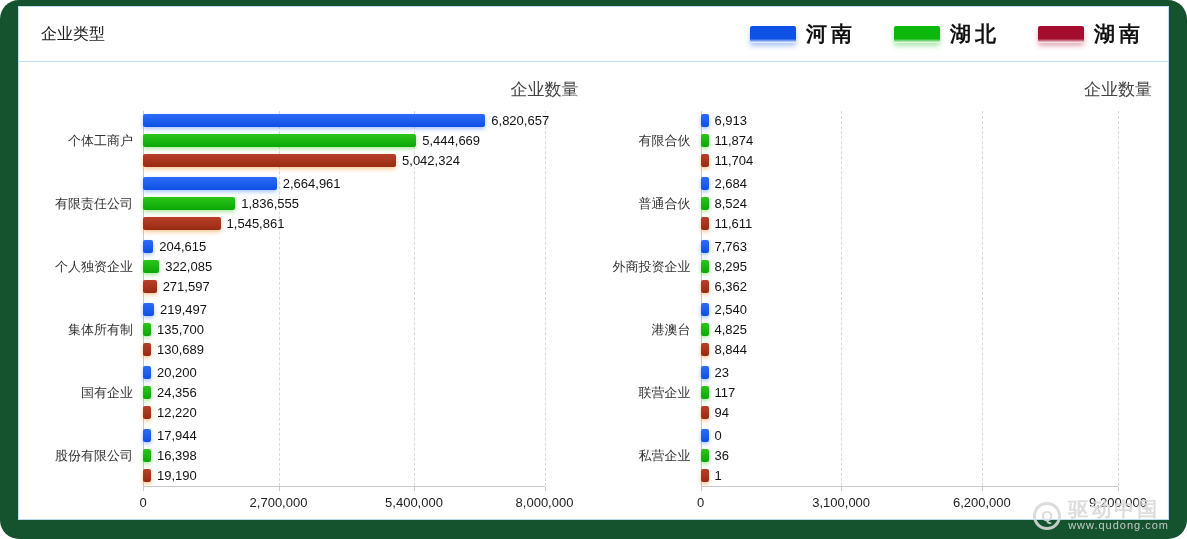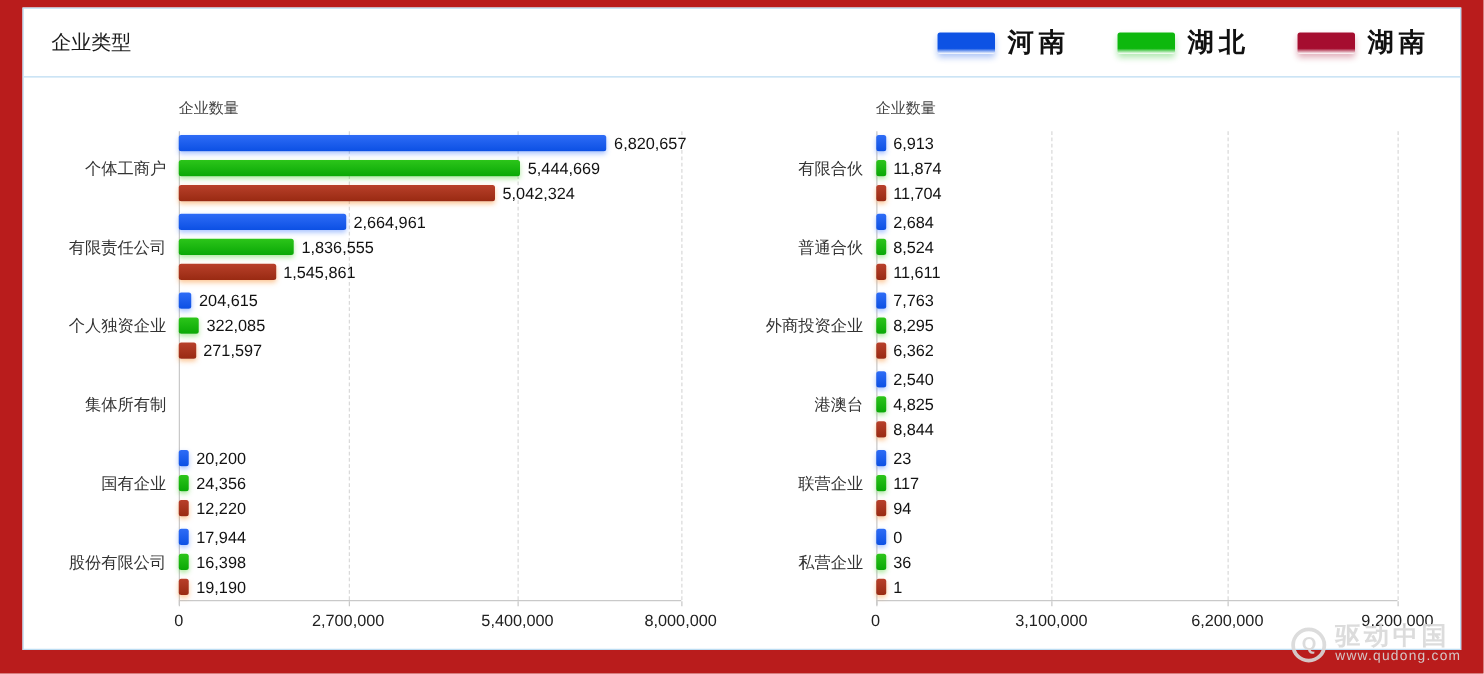--- a/index.html
+++ b/index.html
@@ -1,19 +1,19 @@
 <!DOCTYPE html>
 <html><head>
 <meta charset="utf-8">
 <style>
   * { margin:0; padding:0; box-sizing:border-box; }
   html,body { background:#fff; }
   .page {
-    position:relative; width:1187px; height:539px; background:#b91c1c;
-    font-family:"Liberation Sans", sans-serif; overflow:hidden;
+    position:relative; width:1187px; height:539px; background:#14532d;
+    font-family:"Liberation Sans", sans-serif; overflow:hidden;border-radius:19px;
   }
   .panel {
     position:absolute; left:18px; top:6px; right:18px; height:514px;
     border:1px solid #bcdcf2; background:#fff;
   }
   
   .title-bar {
     height:55px; border-bottom:1px solid #bcdcf2;
     display:flex; align-items:center; justify-content:space-between;
     padding:0 24px 0 22px;
@@ -21,21 +21,21 @@
   .title { font-size:16px; color:#1a1a1a; }
   .legend { display:flex; align-items:center; gap:38px; }
   .legend-item { display:flex; align-items:center; gap:10px; cursor:default; }
   .legend-swatch { width:46px; height:17px; border-radius:2px; }
   .legend-label { font-size:21px; font-weight:bold; color:#111; letter-spacing:4px; }
   
   .charts { display:flex; padding:8px 16px 0 12px; }
   .chart { flex:1; position:relative; }
   .chart-left  { --labelW:112px; margin-right:26px; }
   .chart-right { --labelW:96px; }
-  .axis-title { margin-left:var(--labelW); font-size:12px; color:#444; padding:8px 0 8px; }
+  .axis-title { margin-left:var(--labelW); font-size:17px; color:#444; padding:8px 0 8px;text-align:right; }
   .chart-body { position:relative; }
   .grid-layer {
     position:absolute; left:var(--labelW); right:34px; top:2px; bottom:0;
     border-bottom:1px solid #c9c9c9;
   }
   .gridline { position:absolute; top:0; bottom:0; width:0; border-left:1px dashed #dadada; }
   .axis-y-line { position:absolute; left:0; top:0; bottom:-4px; width:0; border-left:1px solid #c9c9c9; }
   .group { display:flex; align-items:center; height:63px; position:relative; }
   .cat-label {
     width:var(--labelW); padding-right:10px; text-align:right;
@@ -143,20 +143,34 @@
                   <div class="val">322,085</div>
                 </div>
                 <div class="bar-row">
                   <div class="bar" style="background: linear-gradient(rgb(184, 64, 42), rgb(153, 42, 18)); box-shadow: rgba(250, 150, 60, 0.55) 0px 2px 4px; width: 3.39496%;"></div>
                   <div class="val">271,597</div>
                 </div>
               </div>
             </div>
             <div class="group">
               <div class="cat-label">集体所有制</div>
+              <div class="bars">
+                <div class="bar-row">
+                  <div class="bar" style="background: linear-gradient(rgb(46, 108, 246), rgb(12, 80, 228)); box-shadow: rgba(60, 120, 255, 0.45) 0px 2px 4px; width: 2.74371%;"></div>
+                  <div class="val">219,497</div>
+                </div>
+                <div class="bar-row">
+                  <div class="bar" style="background: linear-gradient(rgb(44, 197, 26), rgb(10, 168, 6)); box-shadow: rgba(70, 205, 40, 0.45) 0px 2px 4px; width: 1.69625%;"></div>
+                  <div class="val">135,700</div>
+                </div>
+                <div class="bar-row">
+                  <div class="bar" style="background: linear-gradient(rgb(184, 64, 42), rgb(153, 42, 18)); box-shadow: rgba(250, 150, 60, 0.55) 0px 2px 4px; width: 1.63361%;"></div>
+                  <div class="val">130,689</div>
+                </div>
+              </div>
             </div>
             <div class="group">
               <div class="cat-label">国有企业</div>
               <div class="bars">
                 <div class="bar-row">
                   <div class="bar" style="background: linear-gradient(rgb(46, 108, 246), rgb(12, 80, 228)); box-shadow: rgba(60, 120, 255, 0.45) 0px 2px 4px; width: 0.353%;"></div>
                   <div class="val">20,200</div>
                 </div>
                 <div class="bar-row">
                   <div class="bar" style="background: linear-gradient(rgb(44, 197, 26), rgb(10, 168, 6)); box-shadow: rgba(70, 205, 40, 0.45) 0px 2px 4px; width: 0.30445%;"></div>

